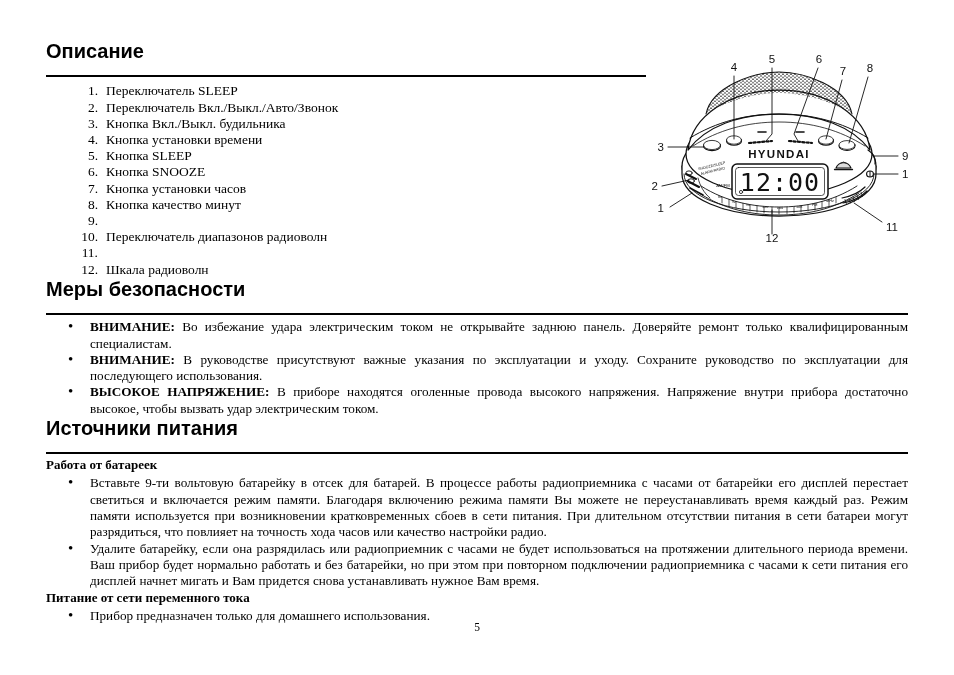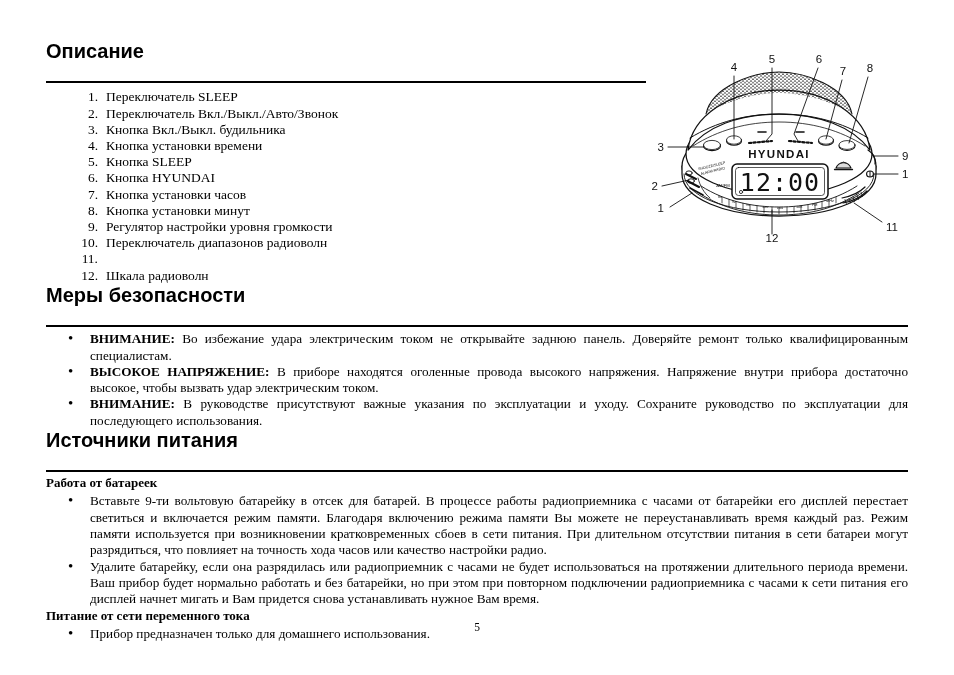--- a/index.html
+++ b/index.html
@@ -22,21 +22,21 @@
     box-sizing: border-box;
     padding: 40px 46px 0 46px;
   }
 
   
   h1.section-heading {
     font-family: "Liberation Sans", "DejaVu Sans", sans-serif;
     font-size: 20px;
     font-weight: bold;
     margin: 0;
-    padding: 0 0 18px 0;
+    padding: 0 0 12px 0;
     line-height: 1.12;
     letter-spacing: 0px;
   }
   .rule {
     border: 0;
     border-top: 2.4px solid #000;
     margin: 1px 0 4px 0;
     width: 100%;
   }
   h2.sub-heading {
@@ -145,33 +145,32 @@
         <li>
           <span class="num">4.</span>
           <span class="txt">Кнопка установки времени</span>
         </li>
         <li>
           <span class="num">5.</span>
           <span class="txt">Кнопка SLEEP</span>
         </li>
         <li>
           <span class="num">6.</span>
-          <span class="txt">Кнопка HYUNDAI</span>
+          <span class="txt">Кнопка SNOOZE</span>
         </li>
         <li>
           <span class="num">7.</span>
           <span class="txt">Кнопка установки часов</span>
         </li>
         <li>
           <span class="num">8.</span>
-          <span class="txt">Кнопка установки минут</span>
+          <span class="txt">Кнопка качество минут</span>
         </li>
         <li>
           <span class="num">9.</span>
-          <span class="txt">Регулятор настройки уровня громкости</span>
         </li>
         <li>
           <span class="num">10.</span>
           <span class="txt">Переключатель диапазонов радиоволн</span>
         </li>
         <li>
           <span class="num">11.</span>
         </li>
         <li>
           <span class="num">12.</span>
@@ -352,27 +351,27 @@
 
   <h1 class="section-heading">Меры безопасности</h1>
   <hr class="rule">
 
   <ul class="bullets">
     <li>
       <b>ВНИМАНИЕ:</b>
       <span>Во избежание удара электрическим током не открывайте заднюю панель. Доверяйте ремонт только квалифицированным специалистам.</span>
     </li>
     <li>
+      <b>ВНИМАНИЕ:</b>
+      <span>В руководстве присутствуют важные указания по эксплуатации и уходу. Сохраните руководство по эксплуатации для последующего использования.</span>
+    </li>
+    <li>
       <b>ВЫСОКОЕ НАПРЯЖЕНИЕ:</b>
       <span>В приборе находятся оголенные провода высокого напряжения. Напряжение внутри прибора достаточно высокое, чтобы вызвать удар электрическим током.</span>
     </li>
-    <li>
-      <b>ВНИМАНИЕ:</b>
-      <span>В руководстве присутствуют важные указания по эксплуатации и уходу. Сохраните руководство по эксплуатации для последующего использования.</span>
-    </li>
   </ul>
 
   <h1 class="section-heading">Источники питания</h1>
   <hr class="rule">
 
   <h2 class="sub-heading">Работа от батареек</h2>
 
   <ul class="bullets">
     <li>
       <span>Вставьте 9-ти вольтовую батарейку в отсек для батарей. В процессе работы радиоприемника с часами от батарейки его дисплей перестает светиться и включается режим памяти. Благодаря включению режима памяти Вы можете не переустанавливать время каждый раз. Режим памяти используется при возникновении кратковременных сбоев в сети питания. При длительном отсутствии питания в сети батареи могут разрядиться, что повлияет на точность хода часов или качество настройки радио.</span>

